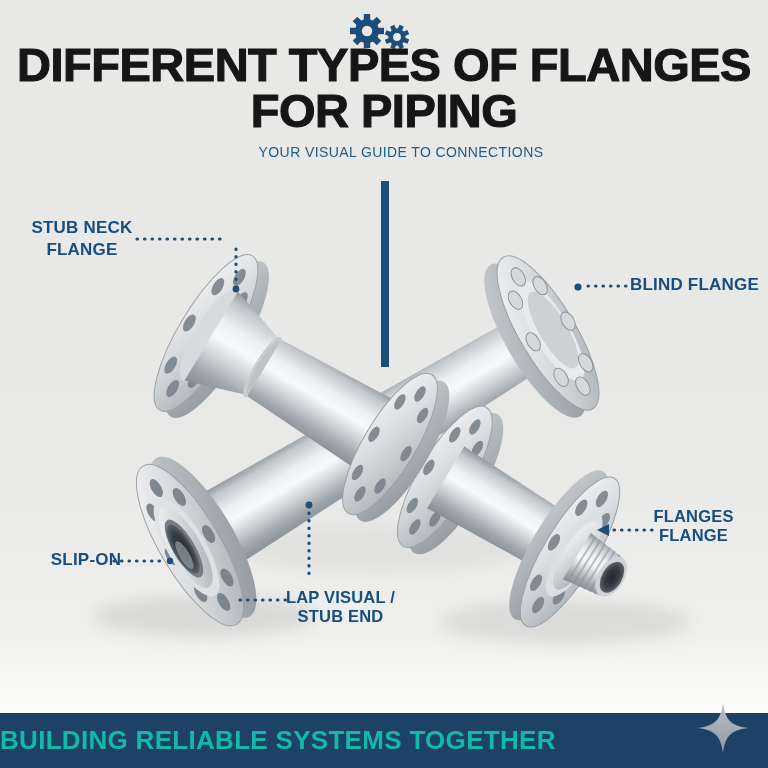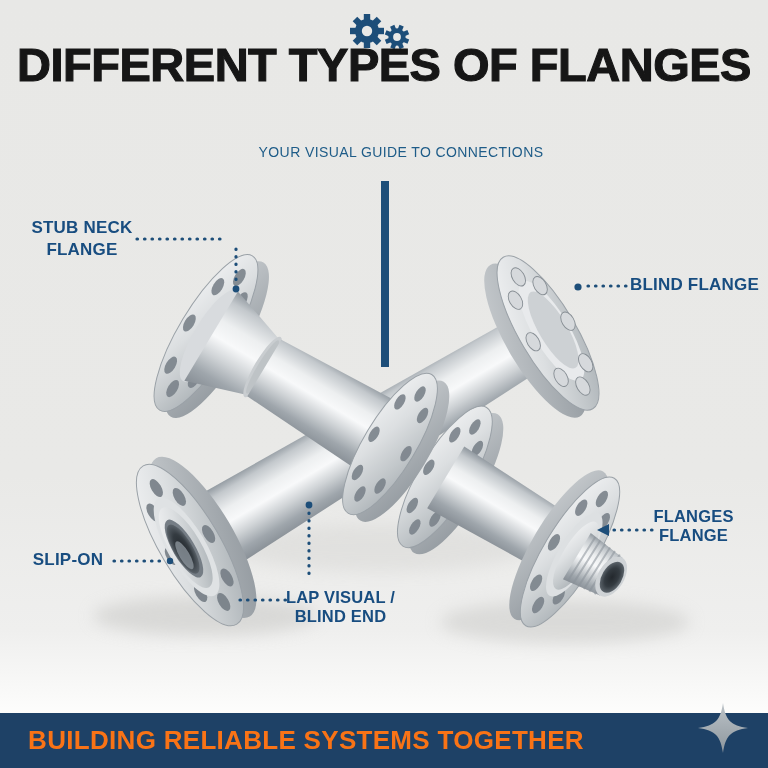--- a/index.html
+++ b/index.html
@@ -18,29 +18,29 @@
   .subtitle{
     position:absolute;left:0;top:144px;width:768px;text-align:center;
     color:#1e5c88;font-size:14px;font-weight:400;letter-spacing:0.4px;margin-left:17px;
   }
   .flabel{
     position:absolute;color:#184d80;font-weight:700;font-size:17px;line-height:22px;
     letter-spacing:0.2px;text-align:center;
   }
   .lbl-weldneck{left:22px;top:217px;width:120px;}
   .lbl-blind{left:630px;top:274px;width:140px;text-align:left;}
-  .lbl-slipon{left:28px;top:549px;width:80px;text-align:center;}
+  .lbl-slipon{left:46px;top:549px;width:80px;text-align:center;}
   .lbl-lapjoint{left:283px;top:588px;width:115px;line-height:19px;font-size:16.5px;}
   .lbl-threaded{left:646px;top:507px;width:95px;line-height:19px;font-size:16.5px;}
   .footer-bar{
     position:absolute;left:0;top:713px;width:768px;height:55px;background:#1e4166;
   }
   .footer-text{
-    position:absolute;left:0;top:0;width:612px;height:55px;line-height:55px;text-align:center;
-    color:#f97316;font-size:26px;font-weight:700;letter-spacing:0.3px;
+    position:absolute;left:0;top:0;width:612px;height:55px;line-height:55px;
+    color:#14b8a6;font-size:26px;font-weight:700;letter-spacing:0.3px;
   }
   .sparkle{position:absolute;left:697px;top:702px;width:52px;height:52px;}
 </style>
 </head>
 <body>
 
 <div class="canvas">
 
   <svg class="scene" viewBox="0 0 768 768" aria-hidden="true">
     <defs>
@@ -242,31 +242,31 @@
           <rect x="-3.2" y="-17" width="6.4" height="8" transform="rotate(247)"></rect>
           <rect x="-3.2" y="-17" width="6.4" height="8" transform="rotate(292)"></rect>
           <rect x="-3.2" y="-17" width="6.4" height="8" transform="rotate(337)"></rect>
         </g>
         <circle r="12"></circle>
         <circle r="5.4" fill="#e9e9e7"></circle>
       </g>
     </g>
   </svg>
 
-  <h1 class="title"><span>DIFFERENT TYPES OF FLANGES</span><br></h1>
+  <h1 class="title"><span>DIFFERENT TYPES OF FLANGES</span><br><span>FOR PIPING</span></h1>
 
   <div class="subtitle">YOUR VISUAL GUIDE TO CONNECTIONS</div>
 
   <div class="flabel lbl-weldneck"><span>STUB NECK</span><br><span>FLANGE</span></div>
 
   <div class="flabel lbl-blind">BLIND FLANGE</div>
 
   <div class="flabel lbl-slipon">SLIP-ON</div>
 
-  <div class="flabel lbl-lapjoint"><span>LAP VISUAL /</span><br><span>BLIND END</span></div>
+  <div class="flabel lbl-lapjoint"><span>LAP VISUAL /</span><br><span>STUB END</span></div>
 
   <div class="flabel lbl-threaded"><span>FLANGES</span><br><span>FLANGE</span></div>
 
   <div class="footer-bar">
     <div class="footer-text">BUILDING RELIABLE SYSTEMS TOGETHER</div>
   </div>
   <svg class="sparkle" viewBox="0 0 52 52" aria-hidden="true">
     <path d="M26,1 C28.5,18 33.5,23.5 51,26 C33.5,28.5 28.5,34 26,51 C23.5,34 18.5,28.5 1,26 C18.5,23.5 23.5,18 26,1 Z" fill="url(#gSpark)" stroke="none"></path>
   </svg>
 

